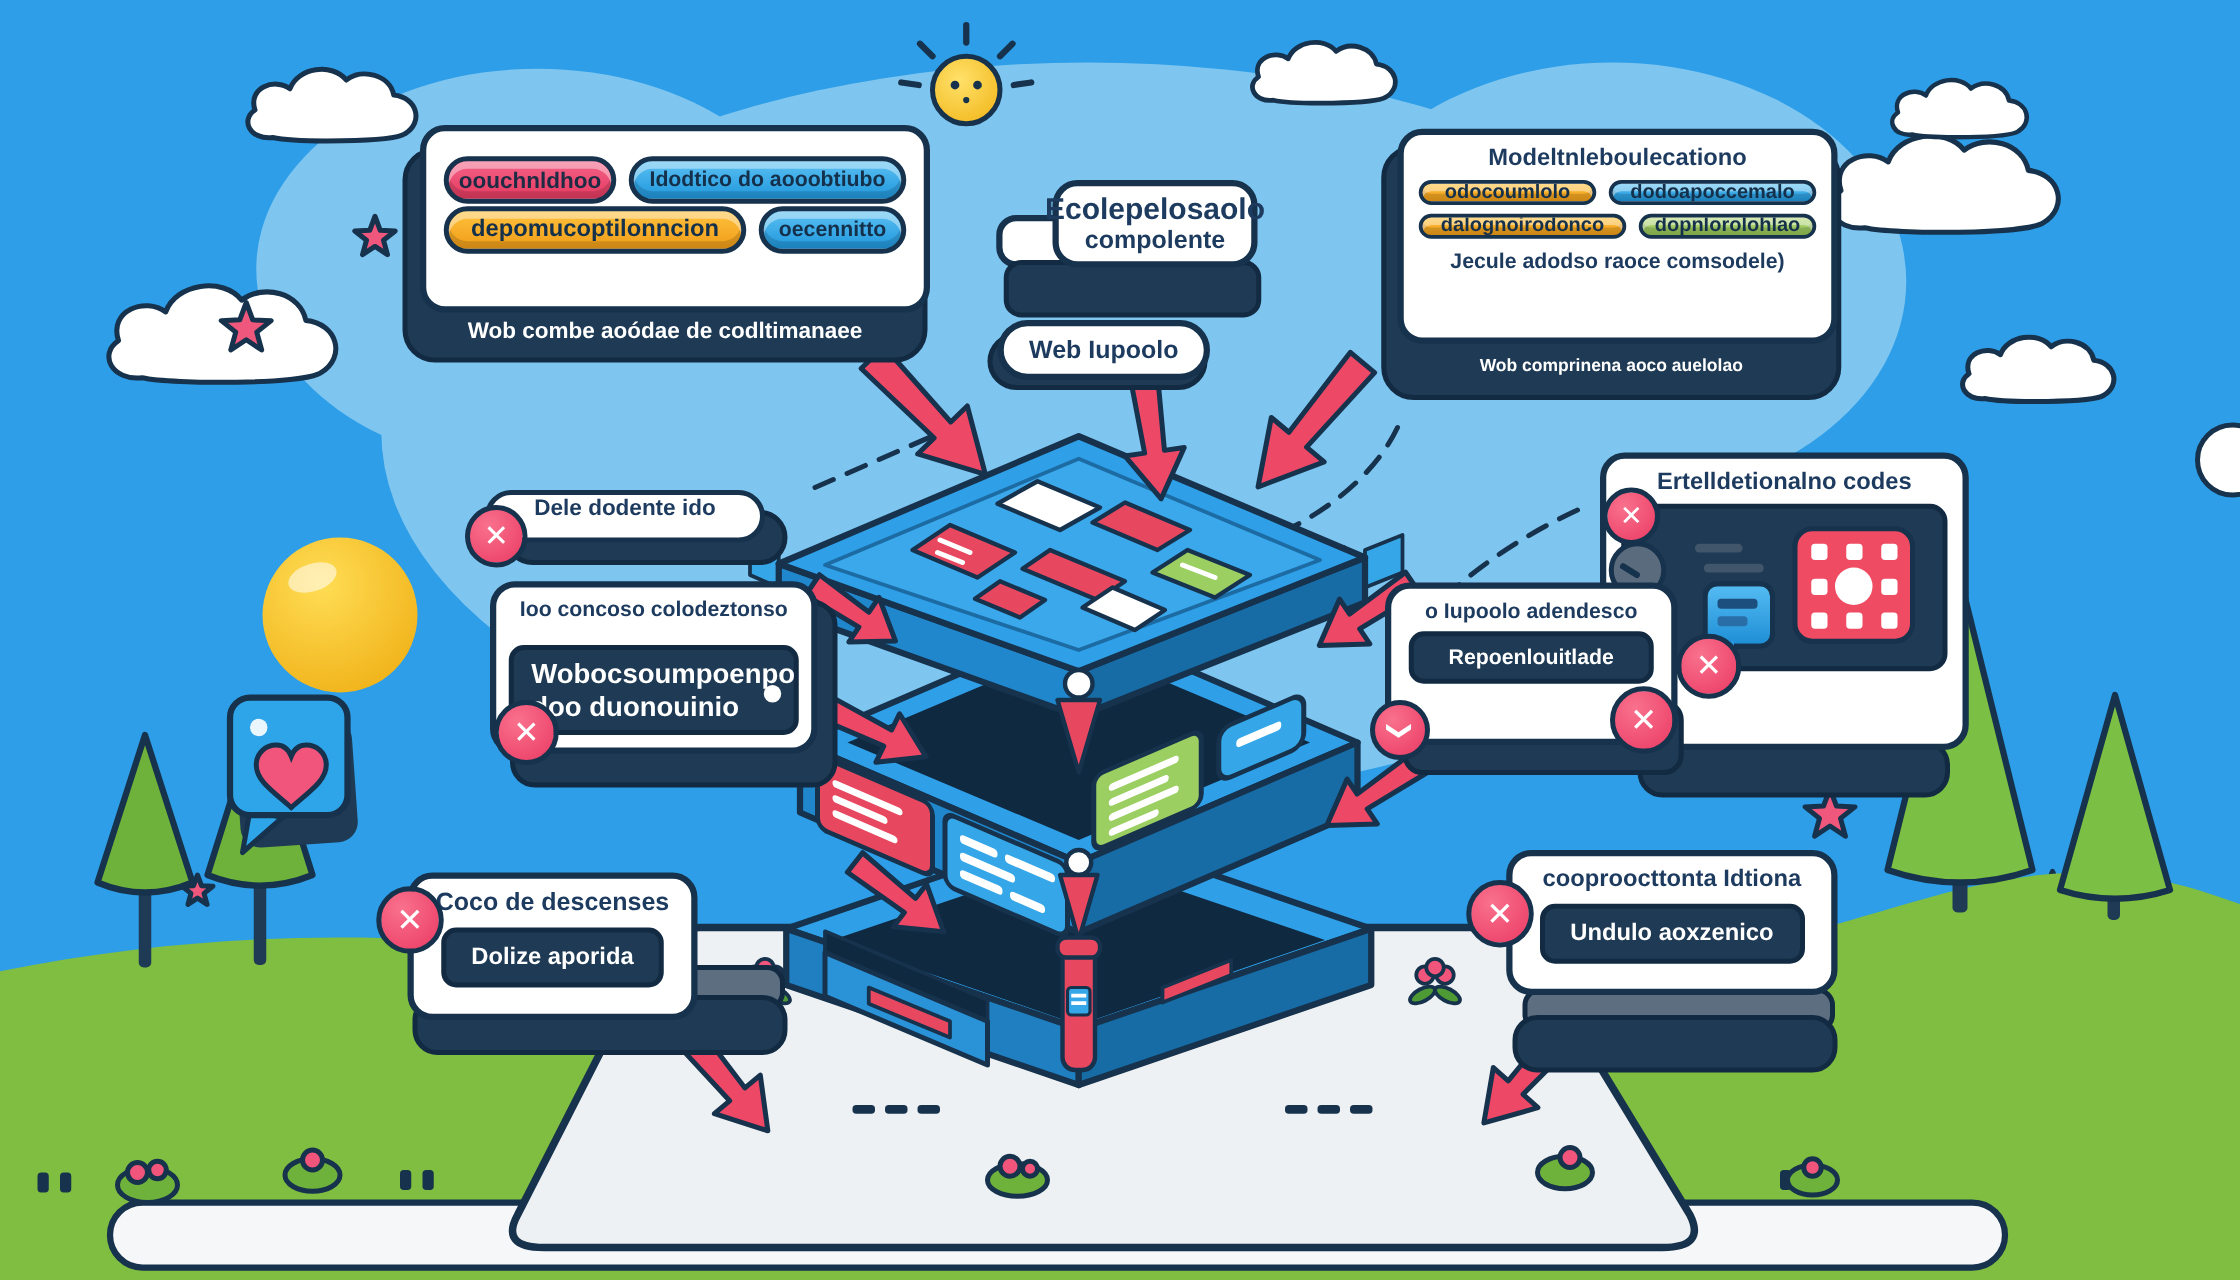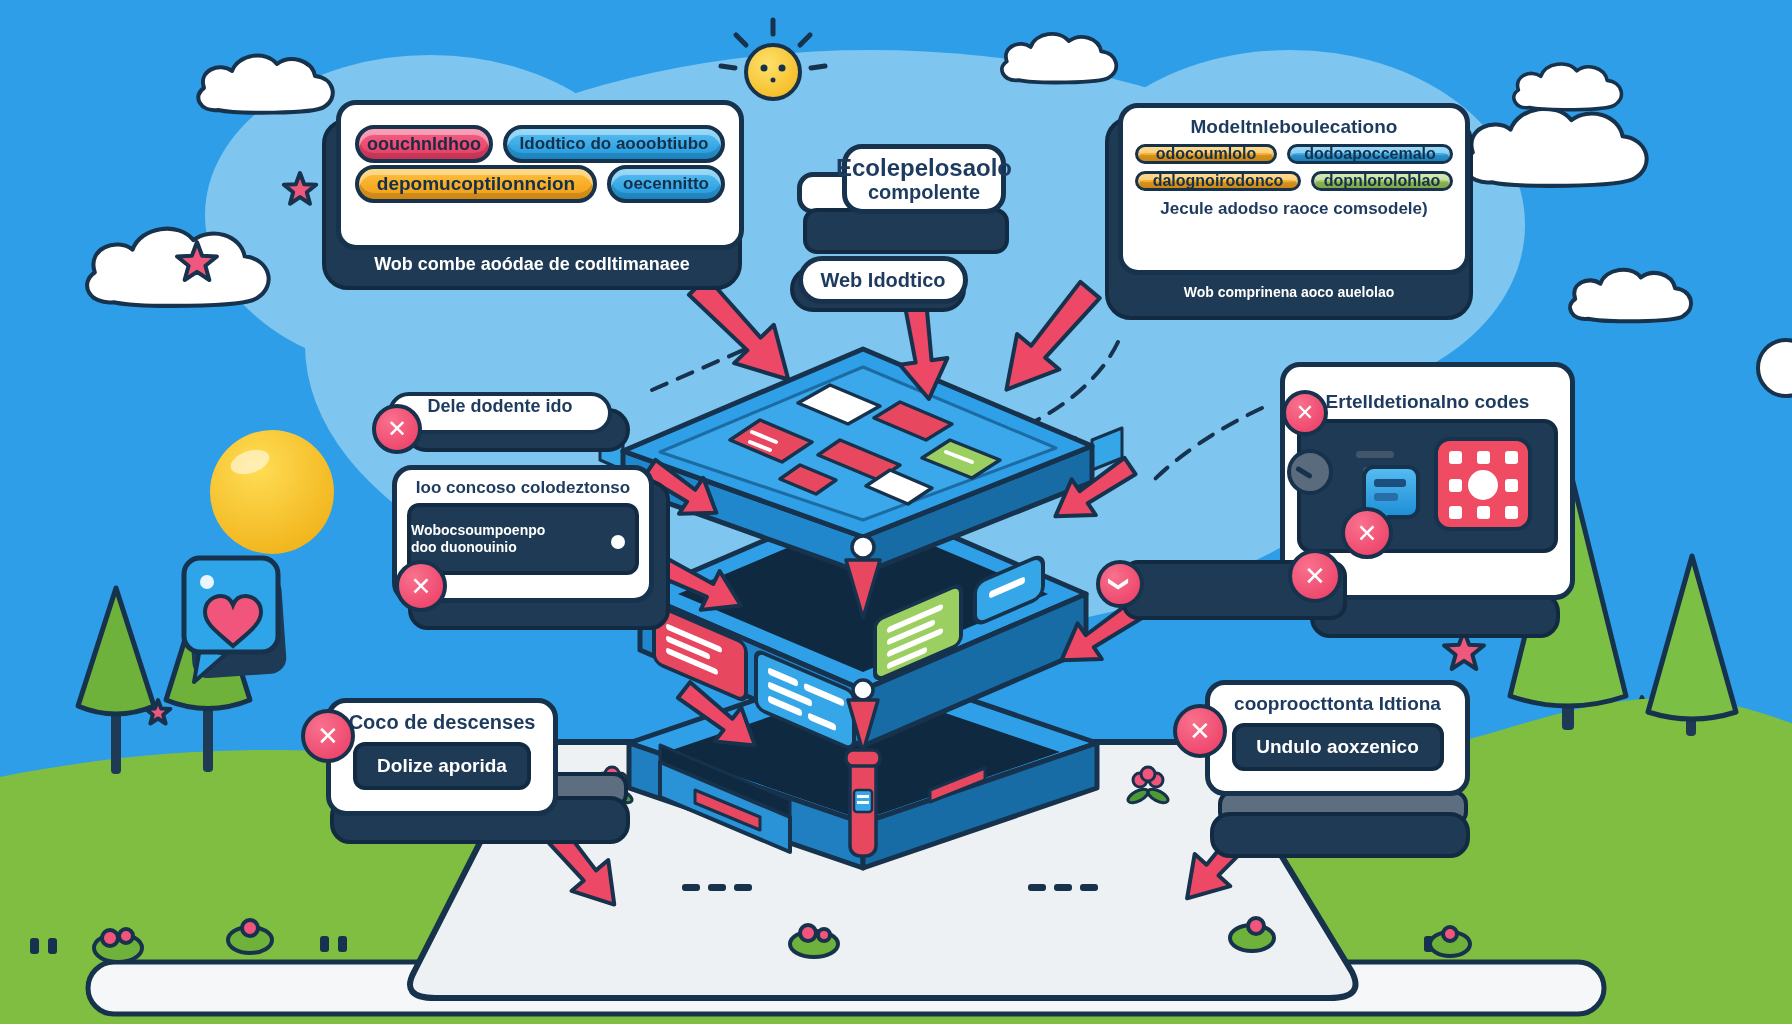--- a/index.html
+++ b/index.html
@@ -330,21 +330,21 @@
 </div>
 
 <div class="ghost-white" style="left:797px;top:172px;width:205px;height:42px;"></div>
 <div class="base" style="left:803px;top:208px;width:206px;height:46px;border-radius:14px;"></div>
 <div class="card" style="left:842px;top:144px;width:164px;height:70px;display:flex;flex-direction:column;align-items:center;justify-content:center;line-height:1.1;">
   <span class="title" style="font-size:24px;">Ecolepelosaolo</span>
   <span class="title" style="font-size:20px;">compolente</span>
 </div>
 <div class="base" style="left:790px;top:266px;width:176px;height:46px;border-radius:999px;"></div>
 <div class="card" style="left:798px;top:256px;width:170px;height:48px;border-radius:999px;display:flex;align-items:center;justify-content:center;">
-  <span class="title" style="font-size:20px;">Web Idodtico</span>
+  <span class="title" style="font-size:20px;">Web Iupoolo</span>
 </div>
 
 <div class="base" style="left:1105px;top:116px;width:368px;height:204px;border-radius:26px;"></div>
 <div class="caption" style="left:1105px;top:284px;width:368px;font-size:14px;">Wob comprinena aoco auelolao</div>
 <div class="card" style="left:1118px;top:103px;width:352px;height:172px;padding:6px 12px;">
   <div class="title" style="font-size:19px;margin-top:2px;">Modeltnleboulecationo</div>
   <div class="row" style="margin-top:6px;">
     <span class="pill orange sm" style="width:142px;">odocoumlolo</span>
     <span class="pill blue sm" style="flex:1;">dodoapoccemalo</span>
   </div>
@@ -359,21 +359,21 @@
 <div class="card" style="left:388px;top:392px;width:224px;height:42px;border-radius:999px;border-width:4px;display:flex;align-items:flex-start;justify-content:center;">
   <span class="title" style="font-size:18px;">Dele dodente ido</span>
 </div>
 <div class="xbadge" style="left:372px;top:404px;width:50px;height:50px;font-size:24px;">
   <span>✕</span>
 </div>
 
 <div class="base" style="left:408px;top:480px;width:262px;height:150px;"></div>
 <div class="card" style="left:392px;top:465px;width:262px;height:138px;padding:6px 10px;">
   <div class="title" style="font-size:17px;margin-top:2px;">Ioo concoso colodeztonso</div>
-  <div class="darkbox" style="height:72px;margin-top:5px;font-size:14px;line-height:1.25;">
+  <div class="darkbox" style="height:72px;margin-top:18px;padding-left:14px;font-size:22px;line-height:1.25;">
     <span>Wobocsoumpoenpo</span>
     <span>doo duonouinio</span>
     <span class="whitedot" style="right:10px;top:28px;"></span>
   </div>
 </div>
 <div class="xbadge" style="left:395px;top:560px;width:52px;height:52px;font-size:25px;">
   <span>✕</span>
 </div>
 
 <div class="graybase" style="left:336px;top:772px;width:292px;height:36px;"></div>
@@ -382,21 +382,21 @@
   <div class="title" style="font-size:20px;">Coco de descenses</div>
   <div class="darkbox" style="width:178px;height:48px;margin:8px auto 0;align-items:center;font-size:19px;">
     <span>Dolize aporida</span>
   </div>
 </div>
 <div class="xbadge" style="left:301px;top:709px;width:54px;height:54px;font-size:26px;">
   <span>✕</span>
 </div>
 
 <div class="base" style="left:1310px;top:592px;width:250px;height:46px;"></div>
-<div class="card" style="left:1280px;top:362px;width:295px;height:238px;padding:22px 12px;">
+<div class="card" style="left:1280px;top:362px;width:295px;height:238px;padding:6px 12px;">
   <div class="title" style="font-size:19px;margin-top:2px;">Ertelldetionalno codes</div>
   <div class="darkbox" style="height:134px;margin-top:6px;border-radius:14px;">
     <span class="dashline" style="left:55px;top:28px;width:38px;height:7px;"></span>
     <span class="dashline" style="left:62px;top:44px;width:48px;height:7px;"></span>
     <div class="ledgrid" style="right:22px;top:14px;width:98px;height:94px;">
       <span class="sq"></span>
           <span class="sq"></span>
           <span class="sq"></span>
       <span class="sq"></span>
           <span class="cir"></span>
@@ -411,20 +411,26 @@
 <div class="xbadge" style="left:1282px;top:390px;width:46px;height:46px;font-size:22px;">
   <span>✕</span>
 </div>
 <div class="bubbleicon" style="left:1362px;top:465px;width:58px;height:54px;"></div>
 <div class="bubbletail" style="left:1366px;top:514px;"></div>
 <div class="xbadge" style="left:1341px;top:507px;width:52px;height:52px;font-size:25px;">
   <span>✕</span>
 </div>
 
 <div class="base" style="left:1122px;top:560px;width:225px;height:60px;border-radius:16px;"></div>
+<div class="card" style="left:1108px;top:466px;width:234px;height:130px;padding:6px 10px;">
+  <div class="title" style="font-size:17px;margin-top:2px;">o Iupoolo adendesco</div>
+  <div class="darkbox" style="width:196px;height:42px;margin:6px auto 0;align-items:center;font-size:17px;">
+    <span>Repoenlouitlade</span>
+  </div>
+</div>
 <div class="chevbadge" style="left:1096px;top:560px;width:48px;height:48px;font-size:20px;">
   <span>❯</span>
 </div>
 <div class="xbadge" style="left:1288px;top:549px;width:54px;height:54px;font-size:26px;">
   <span>✕</span>
 </div>
 
 <div class="graybase" style="left:1218px;top:790px;width:250px;height:36px;"></div>
 <div class="base" style="left:1210px;top:812px;width:260px;height:46px;"></div>
 <div class="card" style="left:1205px;top:680px;width:265px;height:116px;padding:8px 10px;">

